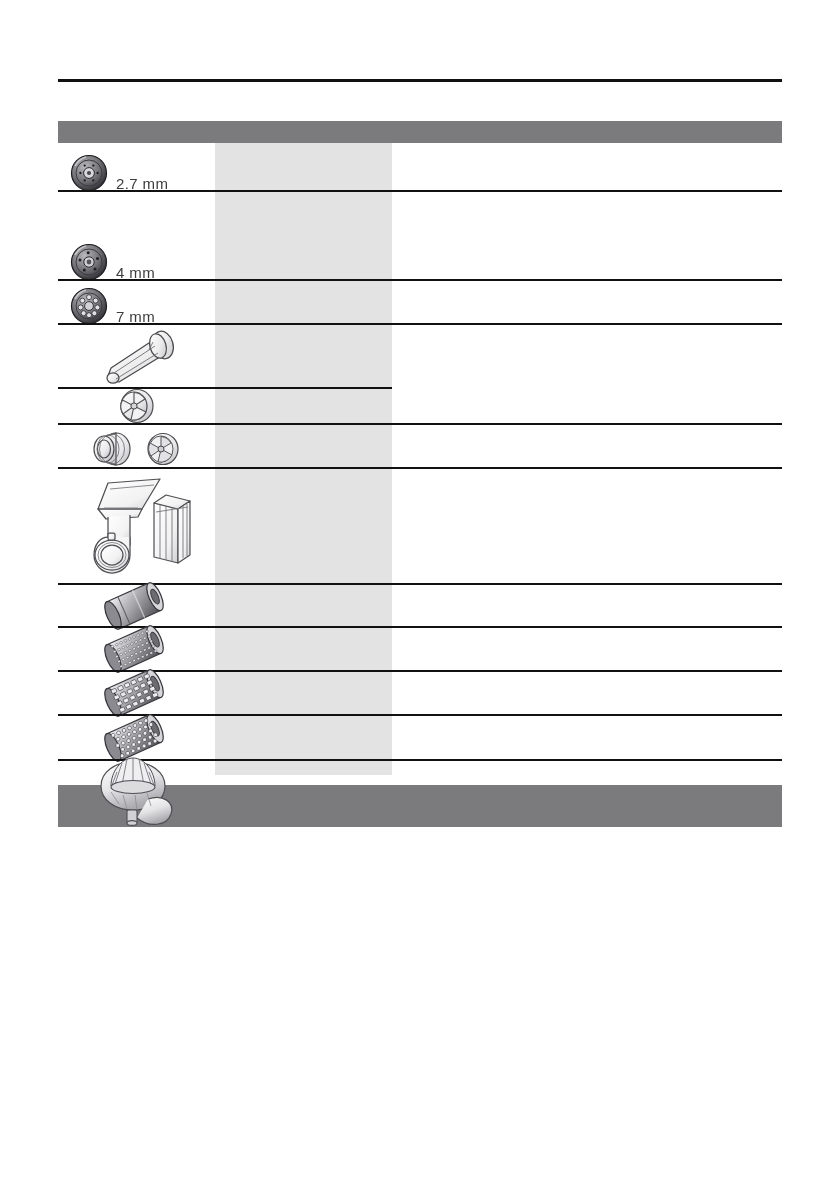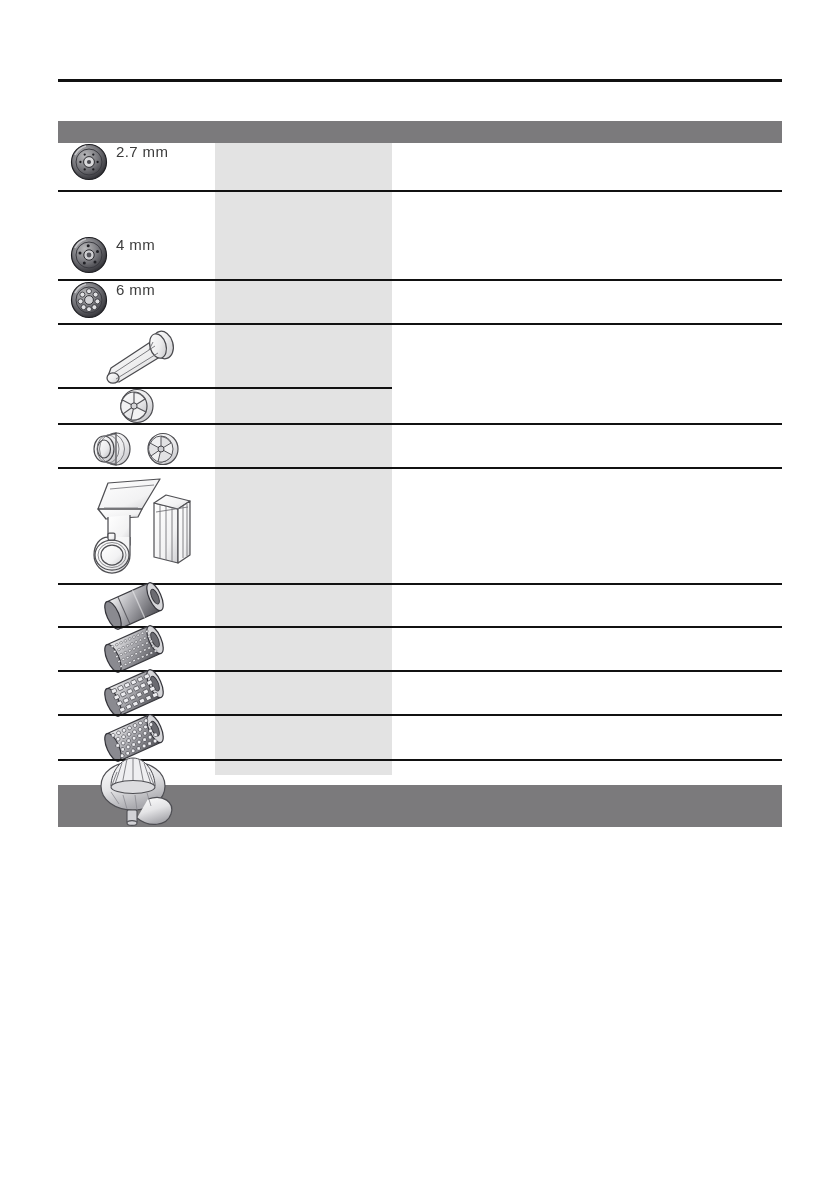--- a/index.html
+++ b/index.html
@@ -104,21 +104,21 @@
     gap: 6px;
   }
 
   .cell-label {
     position: absolute;
     left: 0;
     top: 0;
     width: 157px;
     height: 100%;
     display: flex;
-    align-items: flex-start;
+    align-items: flex-end;
     justify-content: flex-start;
     padding-left: 12px;
     box-sizing: border-box;
     gap: 8px;
   }
 
   .label-text {
     font-size: 15px;
     color: #3c3c3c;
     letter-spacing: 0.4px;
@@ -241,21 +241,21 @@
                 <circle cx="12.4" cy="13.6" r="2.5" fill="#e2e2e4" stroke="#2b2b30" stroke-width="0.8"></circle>
                 <circle cx="25.6" cy="13.6" r="2.5" fill="#e2e2e4" stroke="#2b2b30" stroke-width="0.8"></circle>
                 <circle cx="10.6" cy="20.4" r="2.5" fill="#e2e2e4" stroke="#2b2b30" stroke-width="0.8"></circle>
                 <circle cx="27.4" cy="20.4" r="2.5" fill="#e2e2e4" stroke="#2b2b30" stroke-width="0.8"></circle>
                 <circle cx="13.6" cy="26.2" r="2.5" fill="#e2e2e4" stroke="#2b2b30" stroke-width="0.8"></circle>
                 <circle cx="24.4" cy="26.2" r="2.5" fill="#e2e2e4" stroke="#2b2b30" stroke-width="0.8"></circle>
                 <circle cx="19" cy="28.2" r="2.5" fill="#e2e2e4" stroke="#2b2b30" stroke-width="0.8"></circle>
                 <path d="M5 12 A17.5 17.5 0 0 1 16 3" fill="none" stroke="#d9d9dc" stroke-width="1.6" opacity="0.75"></path>
               </svg>
             </span>
-            <span class="label-text">6 mm</span>
+            <span class="label-text">7 mm</span>
           </div>
           <div class="cell-desc"></div>
           <div class="cell-use"></div>
         </div>
         <div class="row div-short" style="height: 64px;">
           <div class="cell-img">
             <span>
               <svg class="ill" width="84" height="62" viewBox="0 0 84 62">
                 <defs>
                   <linearGradient id="aug" x1="0" y1="0" x2="1" y2="1">

